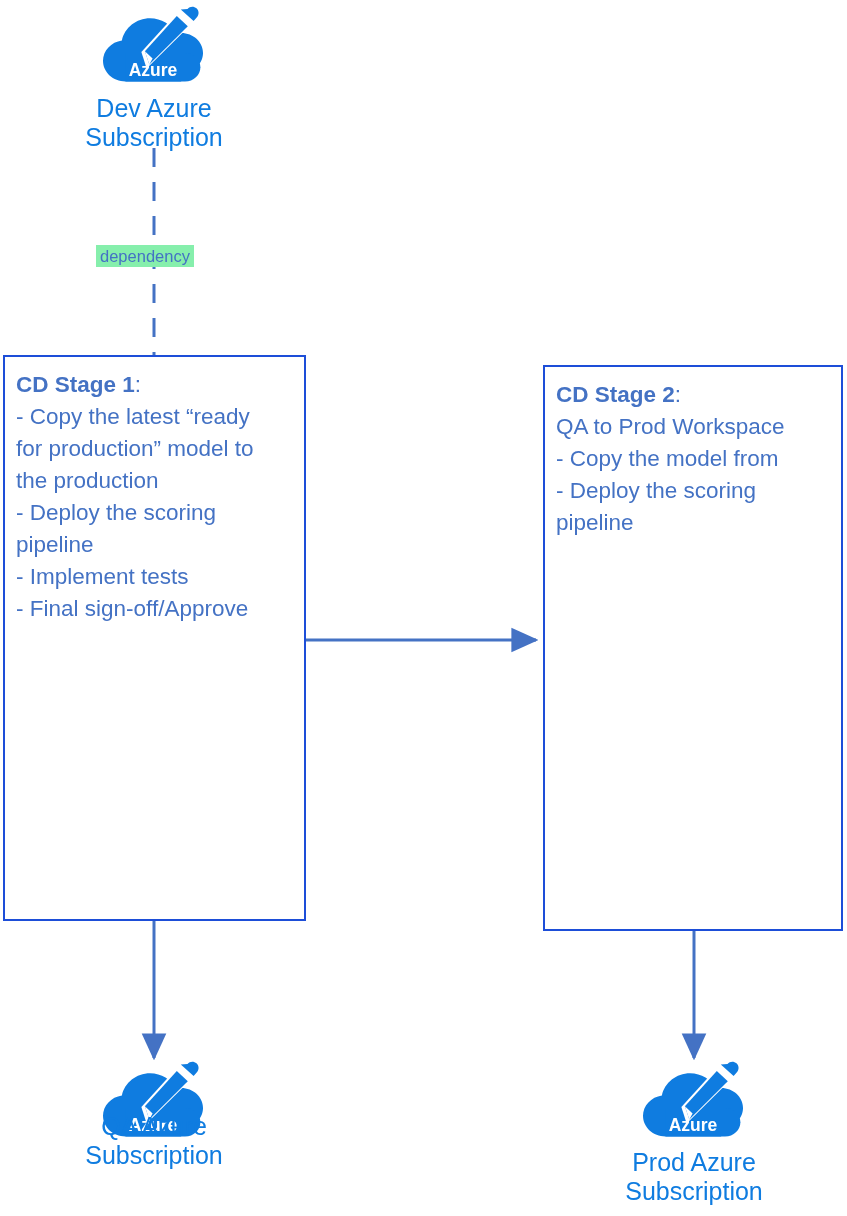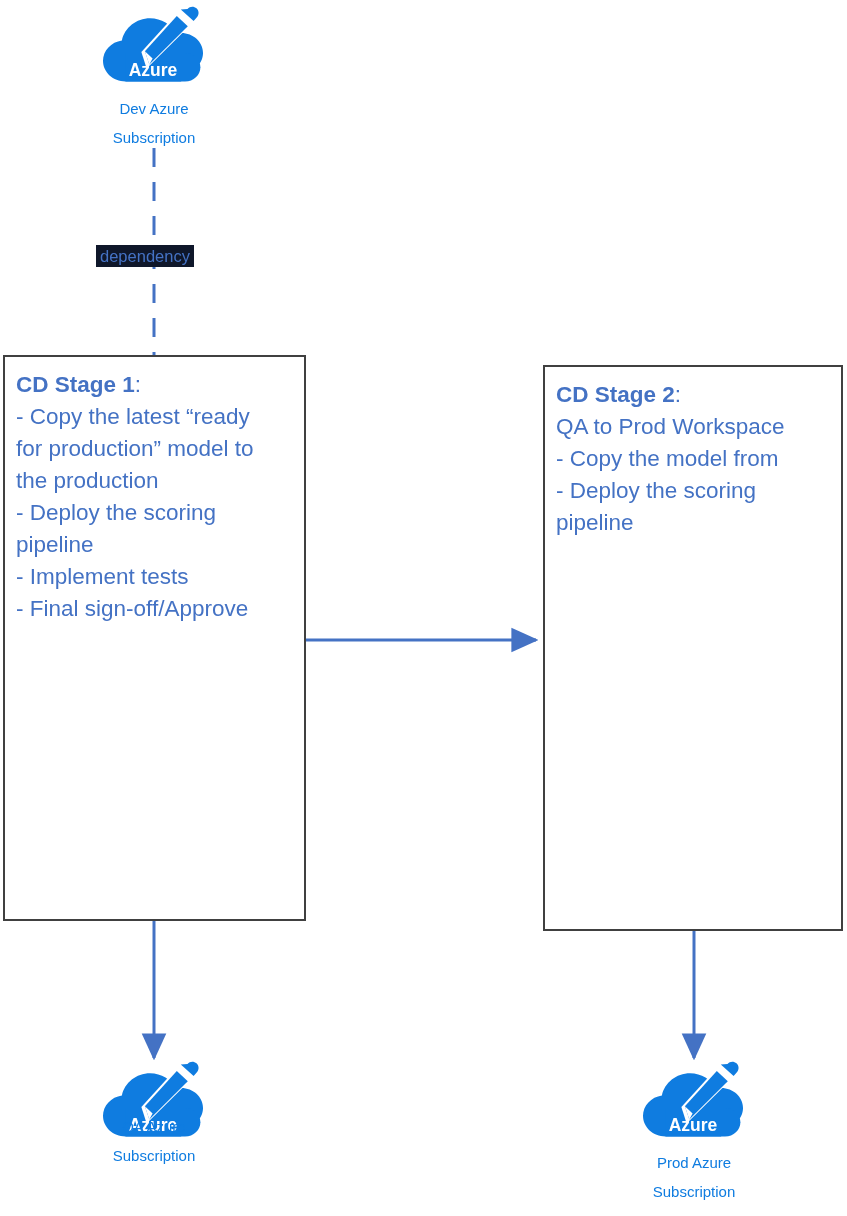--- a/index.html
+++ b/index.html
@@ -29,31 +29,31 @@
     height: 82px;
   }
   .azure-icon svg { display: block; width: 100px; height: 82px; }
 
   
   .node-label {
     position: absolute;
     width: 230px;
     text-align: center;
     color: #0f7ce0;
-    font-size: 15px;
+    font-size: 25px;
     line-height: 29px;
     font-family: "Liberation Sans", sans-serif;
     white-space: pre-line;
   }
 
   
   .stage-box {
     position: absolute;
     box-sizing: border-box;
-    border: 2px solid #404040;
+    border: 2px solid #1d4ed8;
     background: #ffffff;
   }
   .stage-text {
     position: absolute;
     left: 11px;
     top: 12px;
     right: 8px;
     color: #4472c4;
     font-size: 22.5px;
     line-height: 32px;
@@ -66,21 +66,21 @@
   .stage-colon { font-weight: normal; }
   .stage-line { display: block; }
 
   
   .edge-label {
     position: absolute;
     color: #4472c4;
     font-size: 16.5px;
     line-height: 20px;
     font-family: "Liberation Sans", sans-serif;
-    background: #0f172a;
+    background: #86efac;
     padding: 1px 4px;
     white-space: nowrap;
   }
 
   
   #connectors {
     position: absolute;
     left: 0; top: 0;
     width: 847px;
     height: 1216px;

